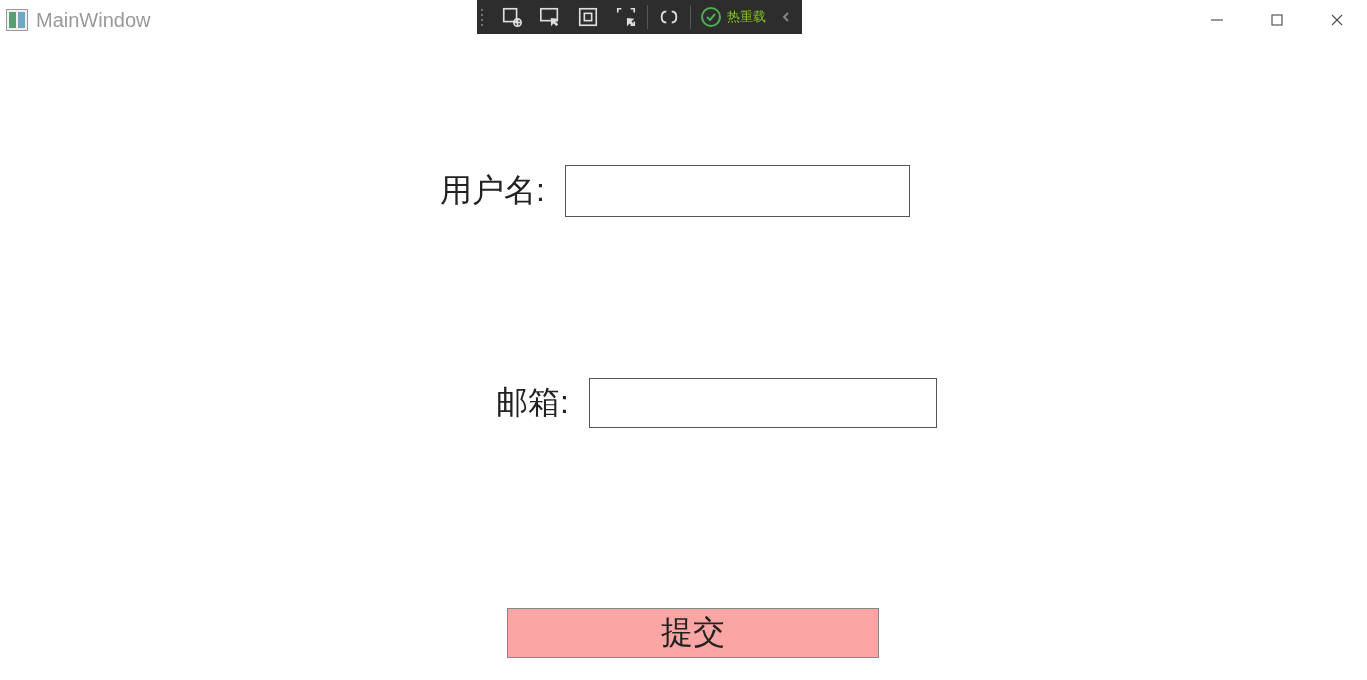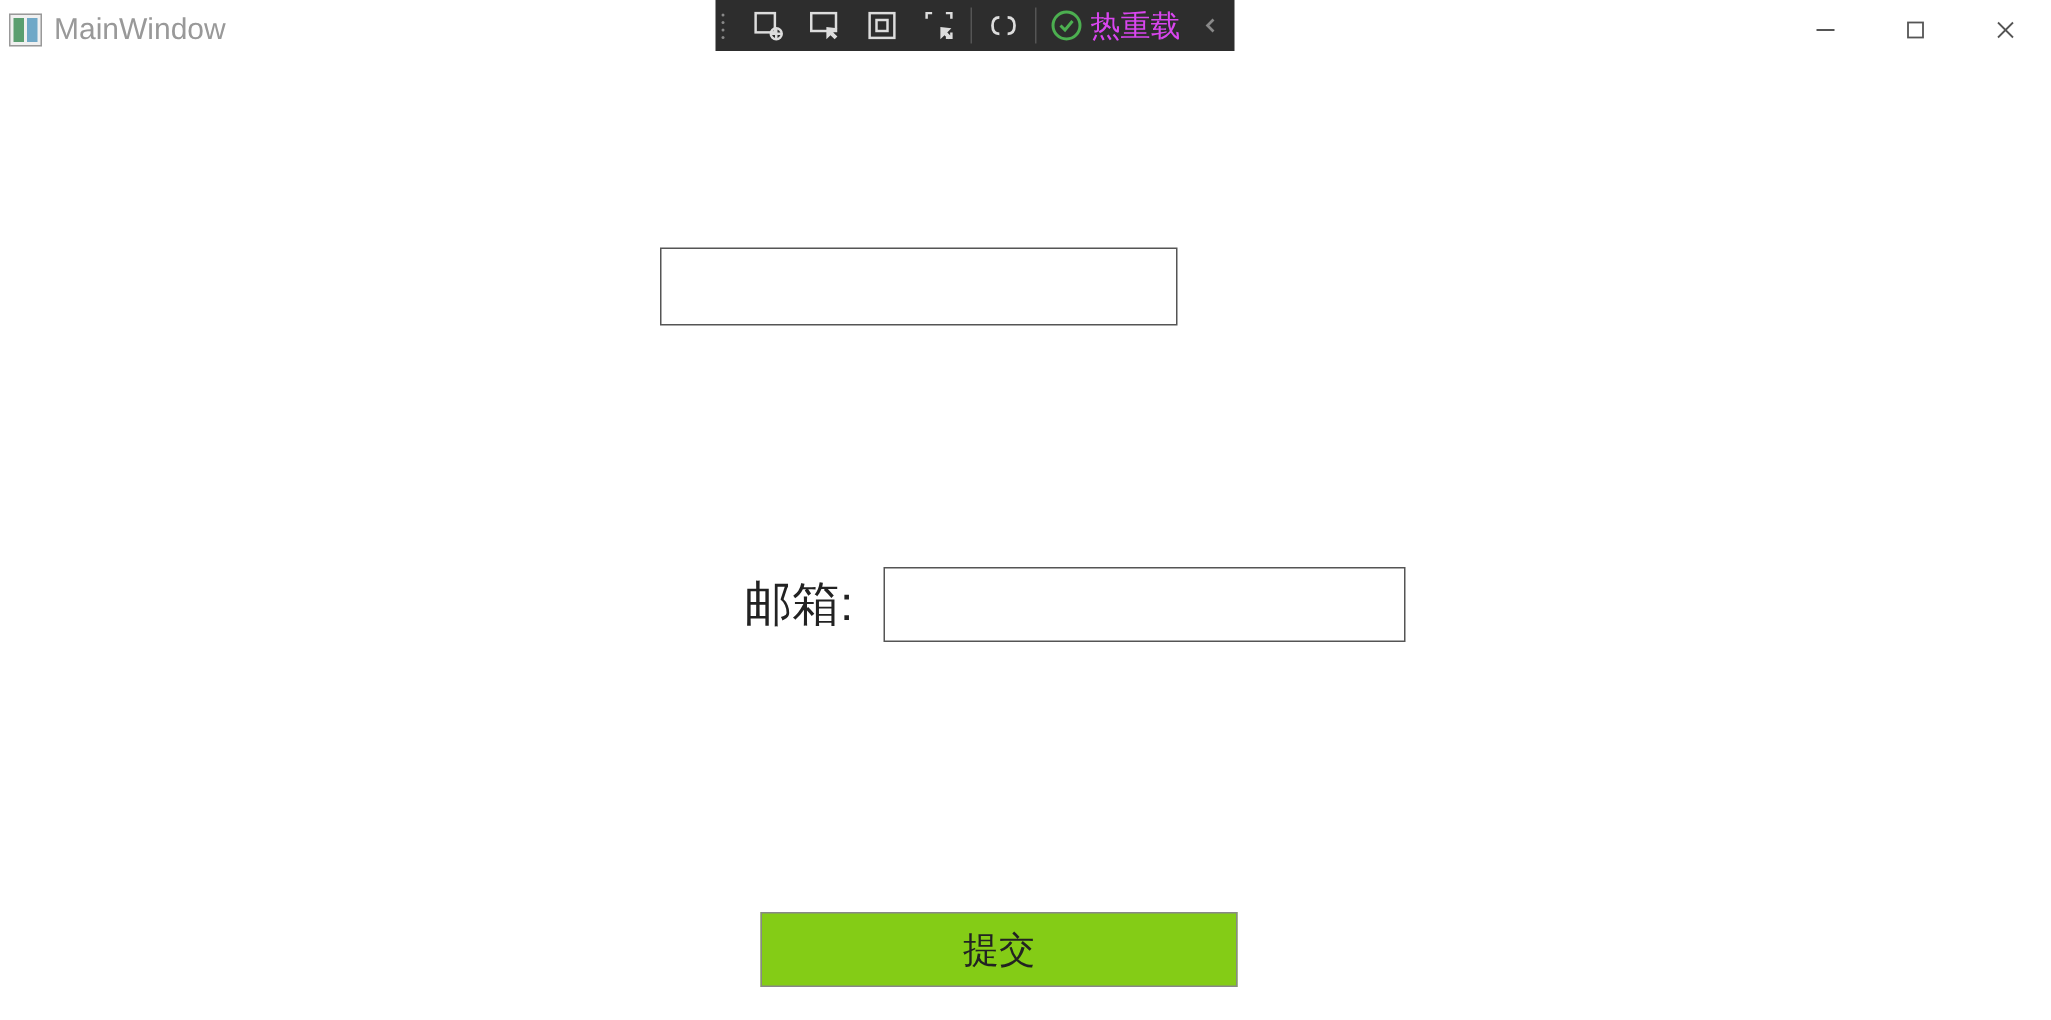--- a/index.html
+++ b/index.html
@@ -135,22 +135,22 @@
       display: flex;
       align-items: center;
       justify-content: center;
       margin-right: 6px;
     }
     .hot-reload-icon svg {
       width: 12px;
       height: 12px;
     }
     .hot-reload-text {
-      color: #d946ef;
-      font-size: 20px;
+      color: #84cc16;
+      font-size: 13px;
     }
     .debug-collapse {
       width: 24px;
       height: 30px;
       display: flex;
       align-items: center;
       justify-content: center;
       color: #888;
     }
     
@@ -189,25 +189,25 @@
       height: 52px;
     }
     .input-email {
       width: 348px;
       height: 50px;
     }
     .submit-btn {
       position: absolute;
       top: 568px;
       left: 507px;
-      width: 318px;
+      width: 372px;
       height: 50px;
-      background: #84cc16;
+      background: #fca5a5;
       border: 1.5px solid #888;
-      font-size: 24px;
+      font-size: 32px;
       color: #222;
       cursor: pointer;
     }
   </style>
 </head>
 <body>
 
 <div class="titlebar">
   <span class="titlebar-icon"></span>
   <span class="titlebar-title">MainWindow</span>
@@ -284,20 +284,21 @@
   </div>
   <div class="debug-collapse">
     <svg viewBox="0 0 12 12" width="12" height="12">
         <path d="M8 2 L4 6 L8 10" fill="none" stroke="#888" stroke-width="1.8"></path>
       </svg>
   </div>
 </div>
 
 <div class="form-area">
   <div class="form-row row-username">
+    <span class="form-label">用户名:</span>
     <input class="form-input input-username" type="text" value="" style="">
   </div>
   <div class="form-row row-email">
     <span class="form-label">邮箱:</span>
     <input class="form-input input-email" type="text" value="" style="">
   </div>
   <button class="submit-btn">提交</button>
 </div>
 
 </body></html>

